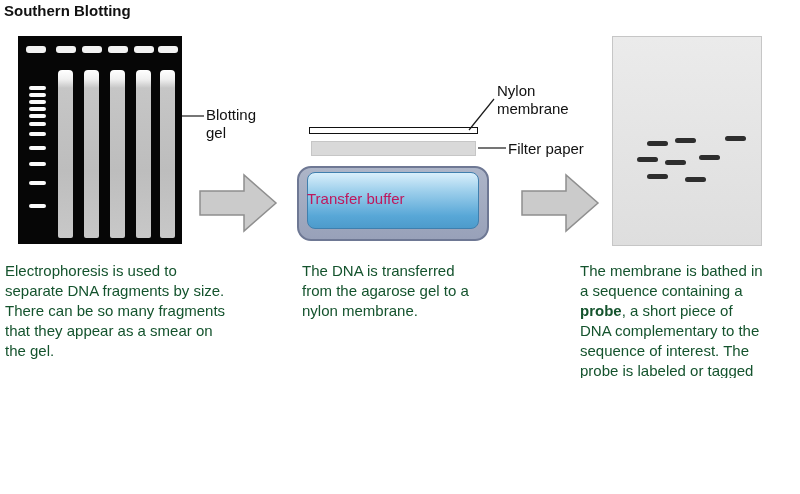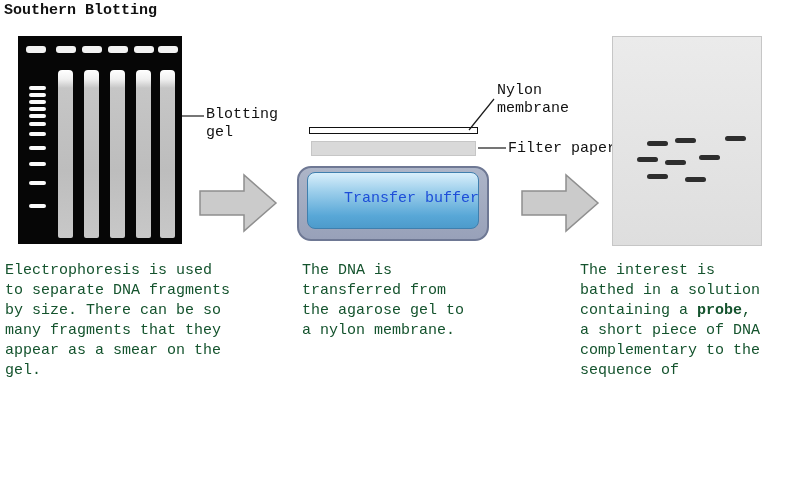--- a/index.html
+++ b/index.html
@@ -1,17 +1,17 @@
 <!DOCTYPE html>
 <html style="--paper-towel-tan: #ecd9a8; --buffer-blue: #58a7d7; --buffer-blue-light: #d9effb; --tray-grey: #98a1b9; --smear-grey: #c6c6c6; --band-dark: #2e2e2e; --arrow-grey: #cbcbcb;"><head>
 <meta charset="utf-8">
 <style>
   html,body{margin:0;padding:0;background:#fff;}
   .stage{position:relative;width:800px;height:378px;background:#ffffff;
-         font-family:Liberation Mono, monospace;color:#111;overflow:hidden;}
+         font-family:Liberation Sans, sans-serif;color:#111;overflow:hidden;}
   .title{position:absolute;left:4px;top:2px;font-size:15px;font-weight:bold;}
 
   
   .gel{position:absolute;left:18px;top:36px;width:164px;height:208px;background:#060606;}
   .well{position:absolute;top:10px;width:20px;height:7px;background:#f2f2f2;border-radius:3px;}
   .ladder-band{position:absolute;left:11px;width:17px;height:4px;background:#fafafa;border-radius:2px;}
   .lane{position:absolute;top:34px;width:15px;height:168px;border-radius:4px 4px 2px 2px;
         background:linear-gradient(180deg,#ffffff 0px,#f1f1f1 9px,var(--smear-grey,#c6c6c6) 18px,#bdbdbd 60%,#c8c8c8 100%);}
 
   
@@ -26,21 +26,21 @@
           background-image:repeating-linear-gradient(180deg,rgba(150,115,55,.28) 0 1px,rgba(0,0,0,0) 1px 4px);}
   .towels-label{position:absolute;left:0;top:0;width:100%;height:100%;
           display:flex;align-items:center;justify-content:center;font-size:15px;}
   .nylon-strip{position:absolute;left:309px;top:127px;width:167px;height:5px;background:#ffffff;border:1px solid #111;}
   .filter-strip{position:absolute;left:311px;top:141px;width:165px;height:15px;background:#d9d9d9;border:1px solid #c6c6c6;box-sizing:border-box;}
   .tray{position:absolute;left:297px;top:166px;width:192px;height:75px;border-radius:14px;
         background:linear-gradient(180deg,#adb5c8,var(--tray-grey,#98a1b9));border:2px solid #6e7894;box-sizing:border-box;}
   .liquid{position:absolute;left:307px;top:172px;width:172px;height:57px;border-radius:8px;box-sizing:border-box;
         background:linear-gradient(180deg,var(--buffer-blue-light,#d9effb) 0%,#9fd0ec 32%,var(--buffer-blue,#58a7d7) 78%,#4d9bcb 100%);
         border:1px solid #3f7fae;}
-  .buffer-label{position:absolute;left:307px;top:190px;width:172px;text-align:right;font-size:15px;color:#1d4ed8;}
+  .buffer-label{position:absolute;left:307px;top:190px;width:172px;text-align:left;font-size:15px;color:#be185d;}
 
   
   .blot{position:absolute;left:612px;top:36px;width:150px;height:210px;box-sizing:border-box;
         background:linear-gradient(180deg,#ebebeb,#dedede);border:1px solid #c6c6c6;}
   .blot-band{position:absolute;width:21px;height:5px;border-radius:2.5px;background:var(--band-dark,#2e2e2e);}
 
   
   .caption{position:absolute;font-size:15px;line-height:20px;color:#14532d;}
   #cap1{left:5px;top:261px;width:232px;}
   #cap2{left:302px;top:261px;width:168px;}
@@ -105,15 +105,15 @@
   <svg class="overlay">
     <line x1="182" y1="116" x2="204" y2="116" stroke="#1a1a1a" stroke-width="1.2"></line>
     <line x1="494" y1="99" x2="469" y2="130" stroke="#1a1a1a" stroke-width="1.2"></line>
     <line x1="506" y1="148" x2="478" y2="148" stroke="#1a1a1a" stroke-width="1.2"></line>
     <path d="M0,18 H44 V2 L76,30 L44,58 V42 H0 Z" transform="translate(200,173)" fill="#cbcbcb" stroke="#8f8f8f" stroke-width="1.5"></path>
     <path d="M0,18 H44 V2 L76,30 L44,58 V42 H0 Z" transform="translate(522,173)" fill="#cbcbcb" stroke="#8f8f8f" stroke-width="1.5"></path>
   </svg>
 
   <div class="caption" id="cap1">Electrophoresis is used to separate DNA fragments by size. There can be so many fragments that they appear as a smear on the gel.</div>
   <div class="caption" id="cap2">The DNA is transferred from the agarose gel to a nylon membrane.</div>
-  <div class="caption" id="cap3"><span>The interest is bathed in a solution containing a </span><span class="bold">probe</span><span>, a short piece of DNA complementary to the sequence of interest. The probe is labeled or tagged with a fluorescent dye so that the location of DNA fragments to which it hybridizes can be visualized.</span></div>
+  <div class="caption" id="cap3"><span>The membrane is bathed in a sequence containing a </span><span class="bold">probe</span><span>, a short piece of DNA complementary to the sequence of interest. The probe is labeled or tagged with a fluorescent dye so that the location of DNA fragments to which it hybridizes can be visualized.</span></div>
 
 </div>
 
 </body></html>

